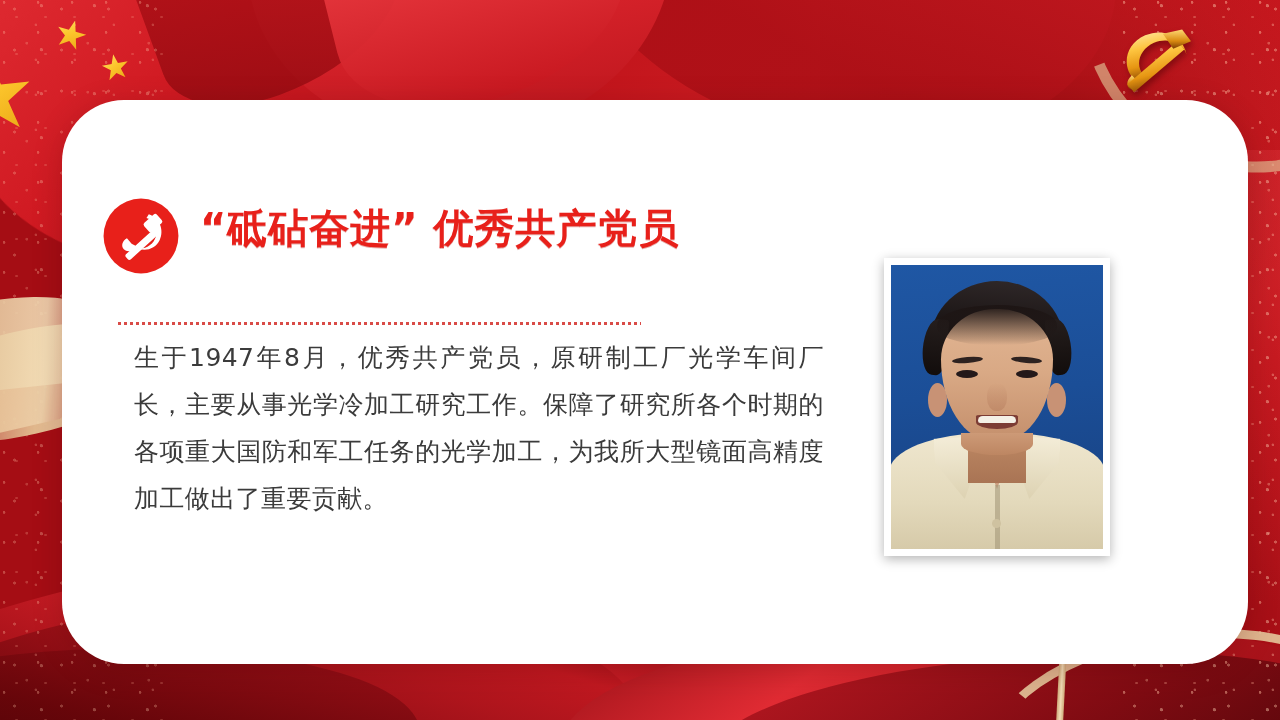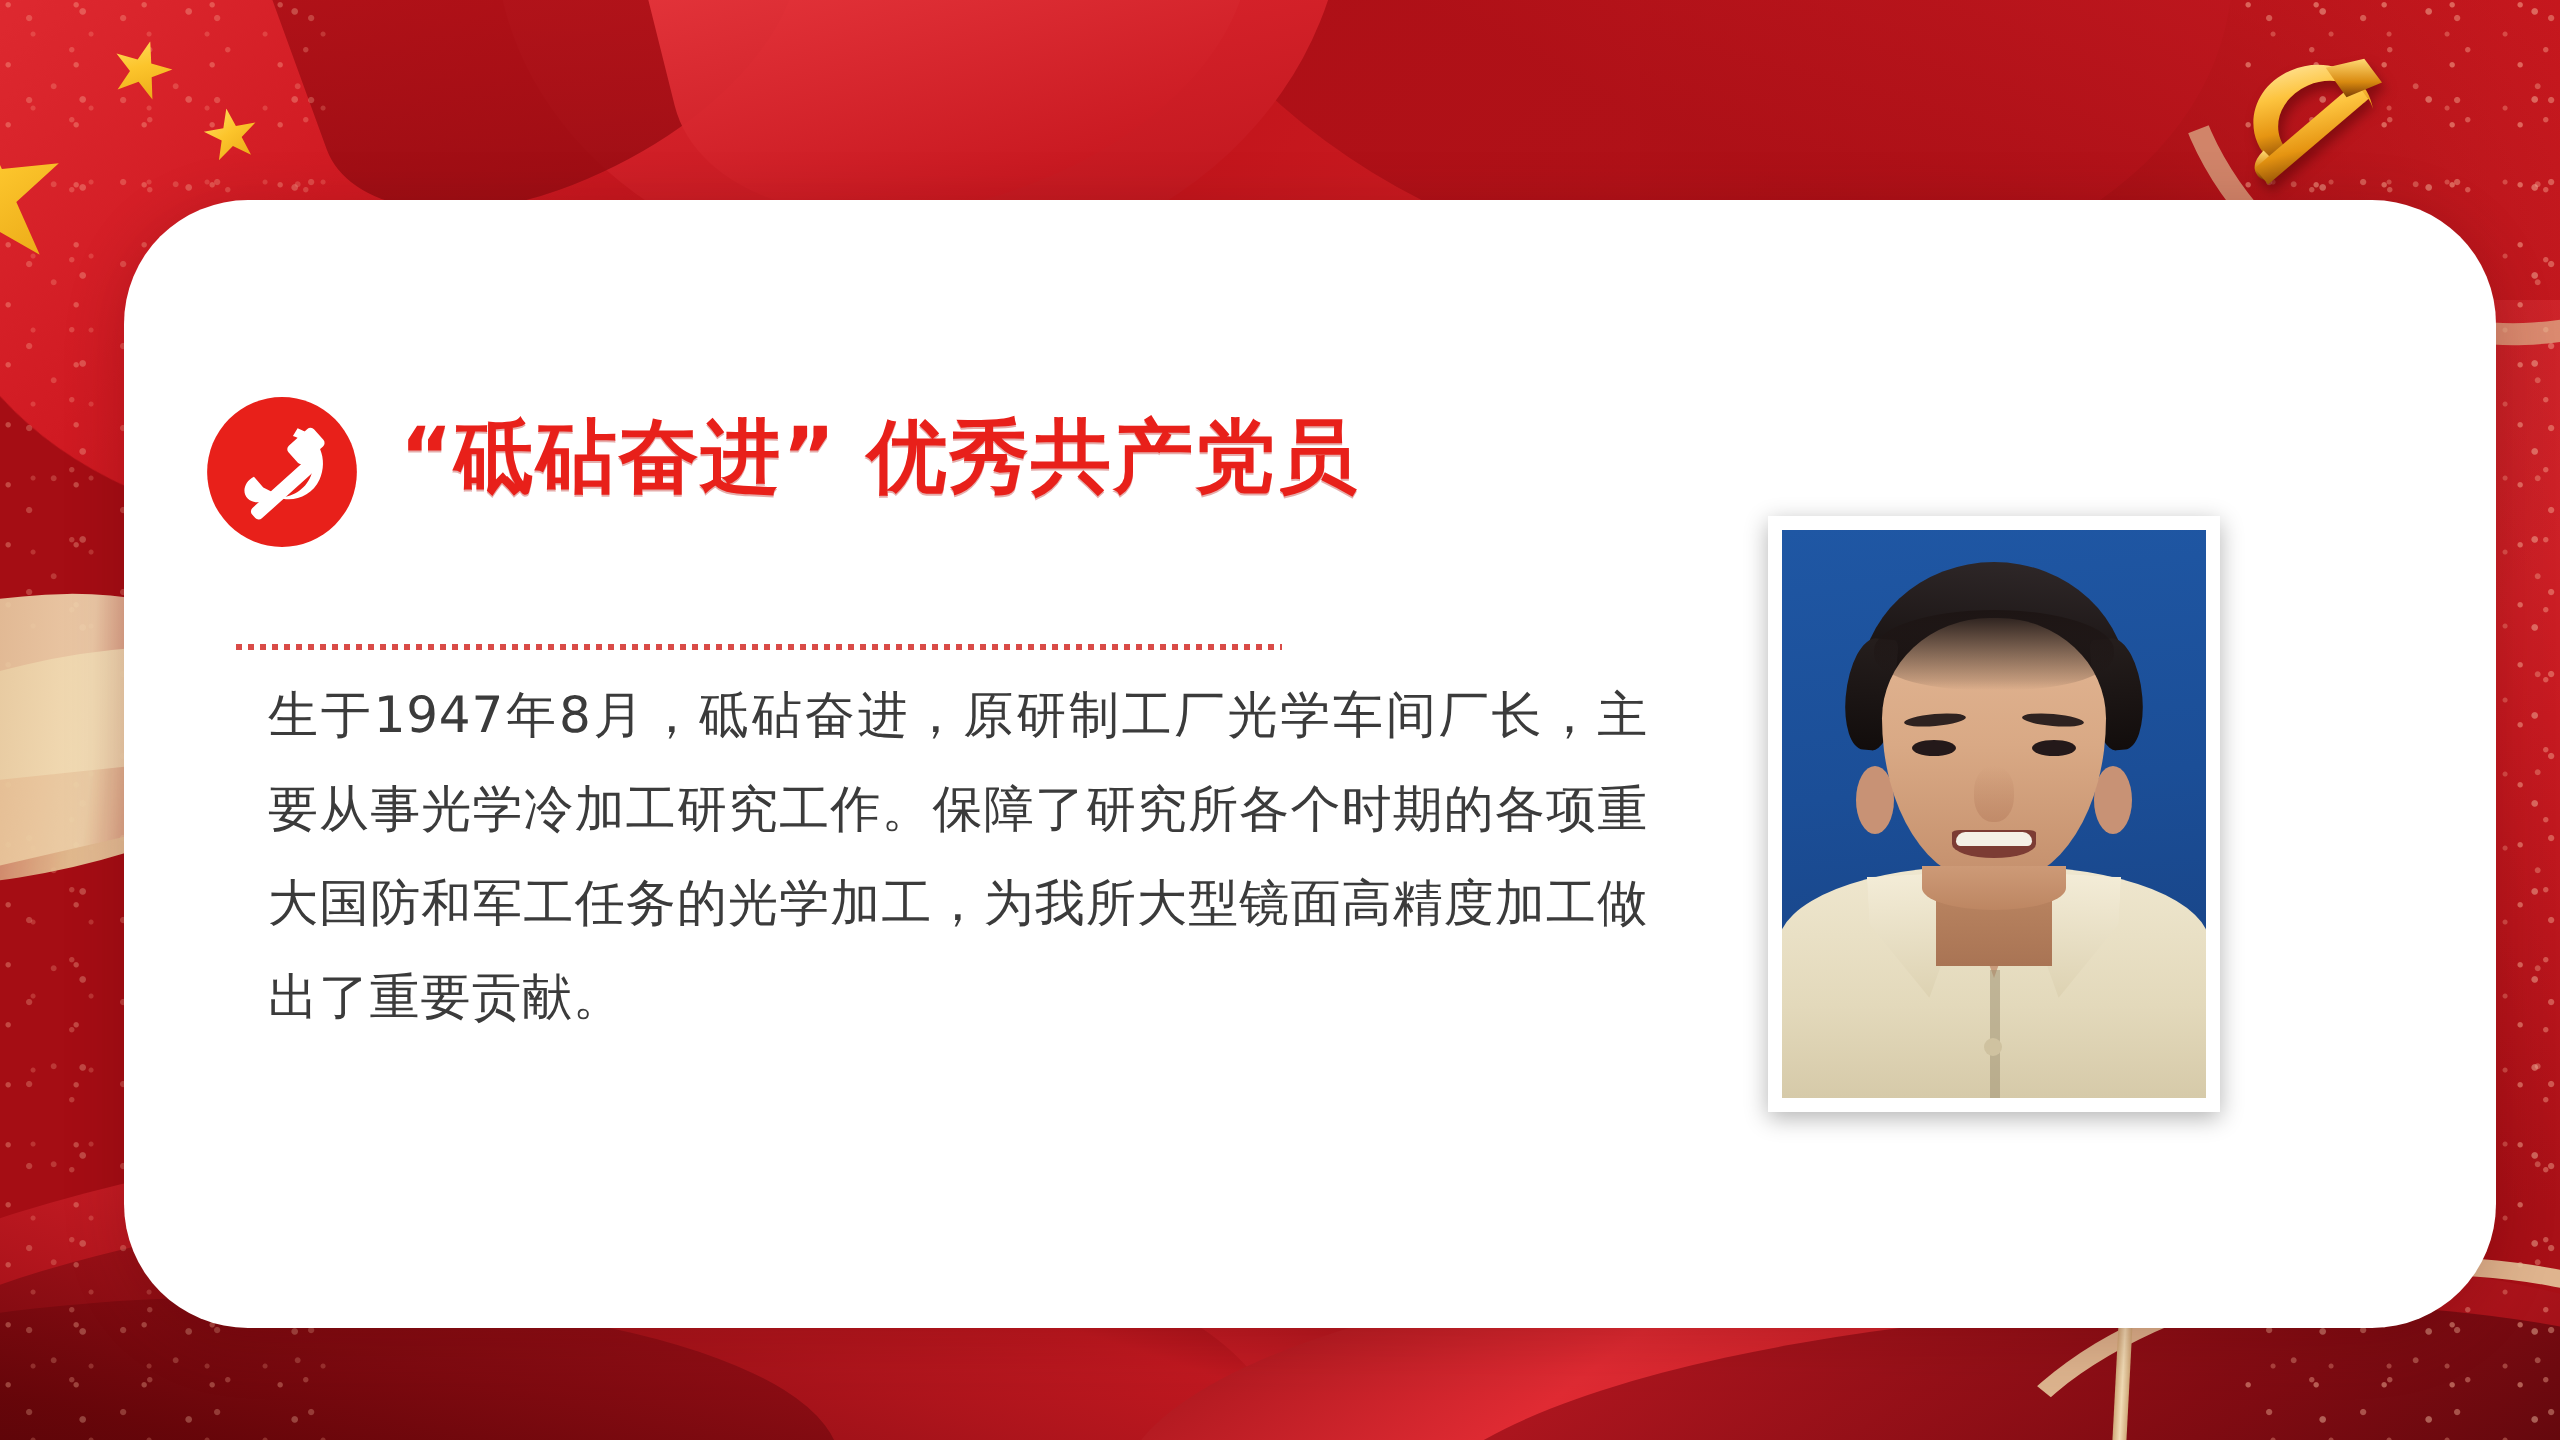--- a/index.html
+++ b/index.html
@@ -427,21 +427,21 @@
           <rect x="25" y="55" width="56" height="9" rx="3" transform="rotate(-42 53 60)"></rect>
           <rect x="54" y="26" width="22" height="15" rx="3" transform="rotate(-42 65 33)"></rect>
         </g>
       </svg>
     </div>
 
     <div class="title-main">“砥砧奋进” 优秀共产党员</div>
 
     <div class="divider"></div>
 
-    <div class="body-text">生于1947年8月，砥砧奋进，原研制工厂光学车间厂长，主要从事光学冷加工研究工作。保障了研究所各个时期的各项重大国防和军工任务的光学加工，为我所大型镜面高精度加工做出了重要贡献。</div>
+    <div class="body-text">生于1947年8月，优秀共产党员，原研制工厂光学车间厂长，主要从事光学冷加工研究工作。保障了研究所各个时期的各项重大国防和军工任务的光学加工，为我所大型镜面高精度加工做出了重要贡献。</div>
 
     <div class="portrait-frame">
       <div class="portrait">
         <div class="p-shirt">
           <div class="p-vshadow"></div>
           <div class="p-collar-l"></div>
           <div class="p-collar-r"></div>
           <div class="p-placket"></div>
           <div class="p-button"></div>
         </div>

